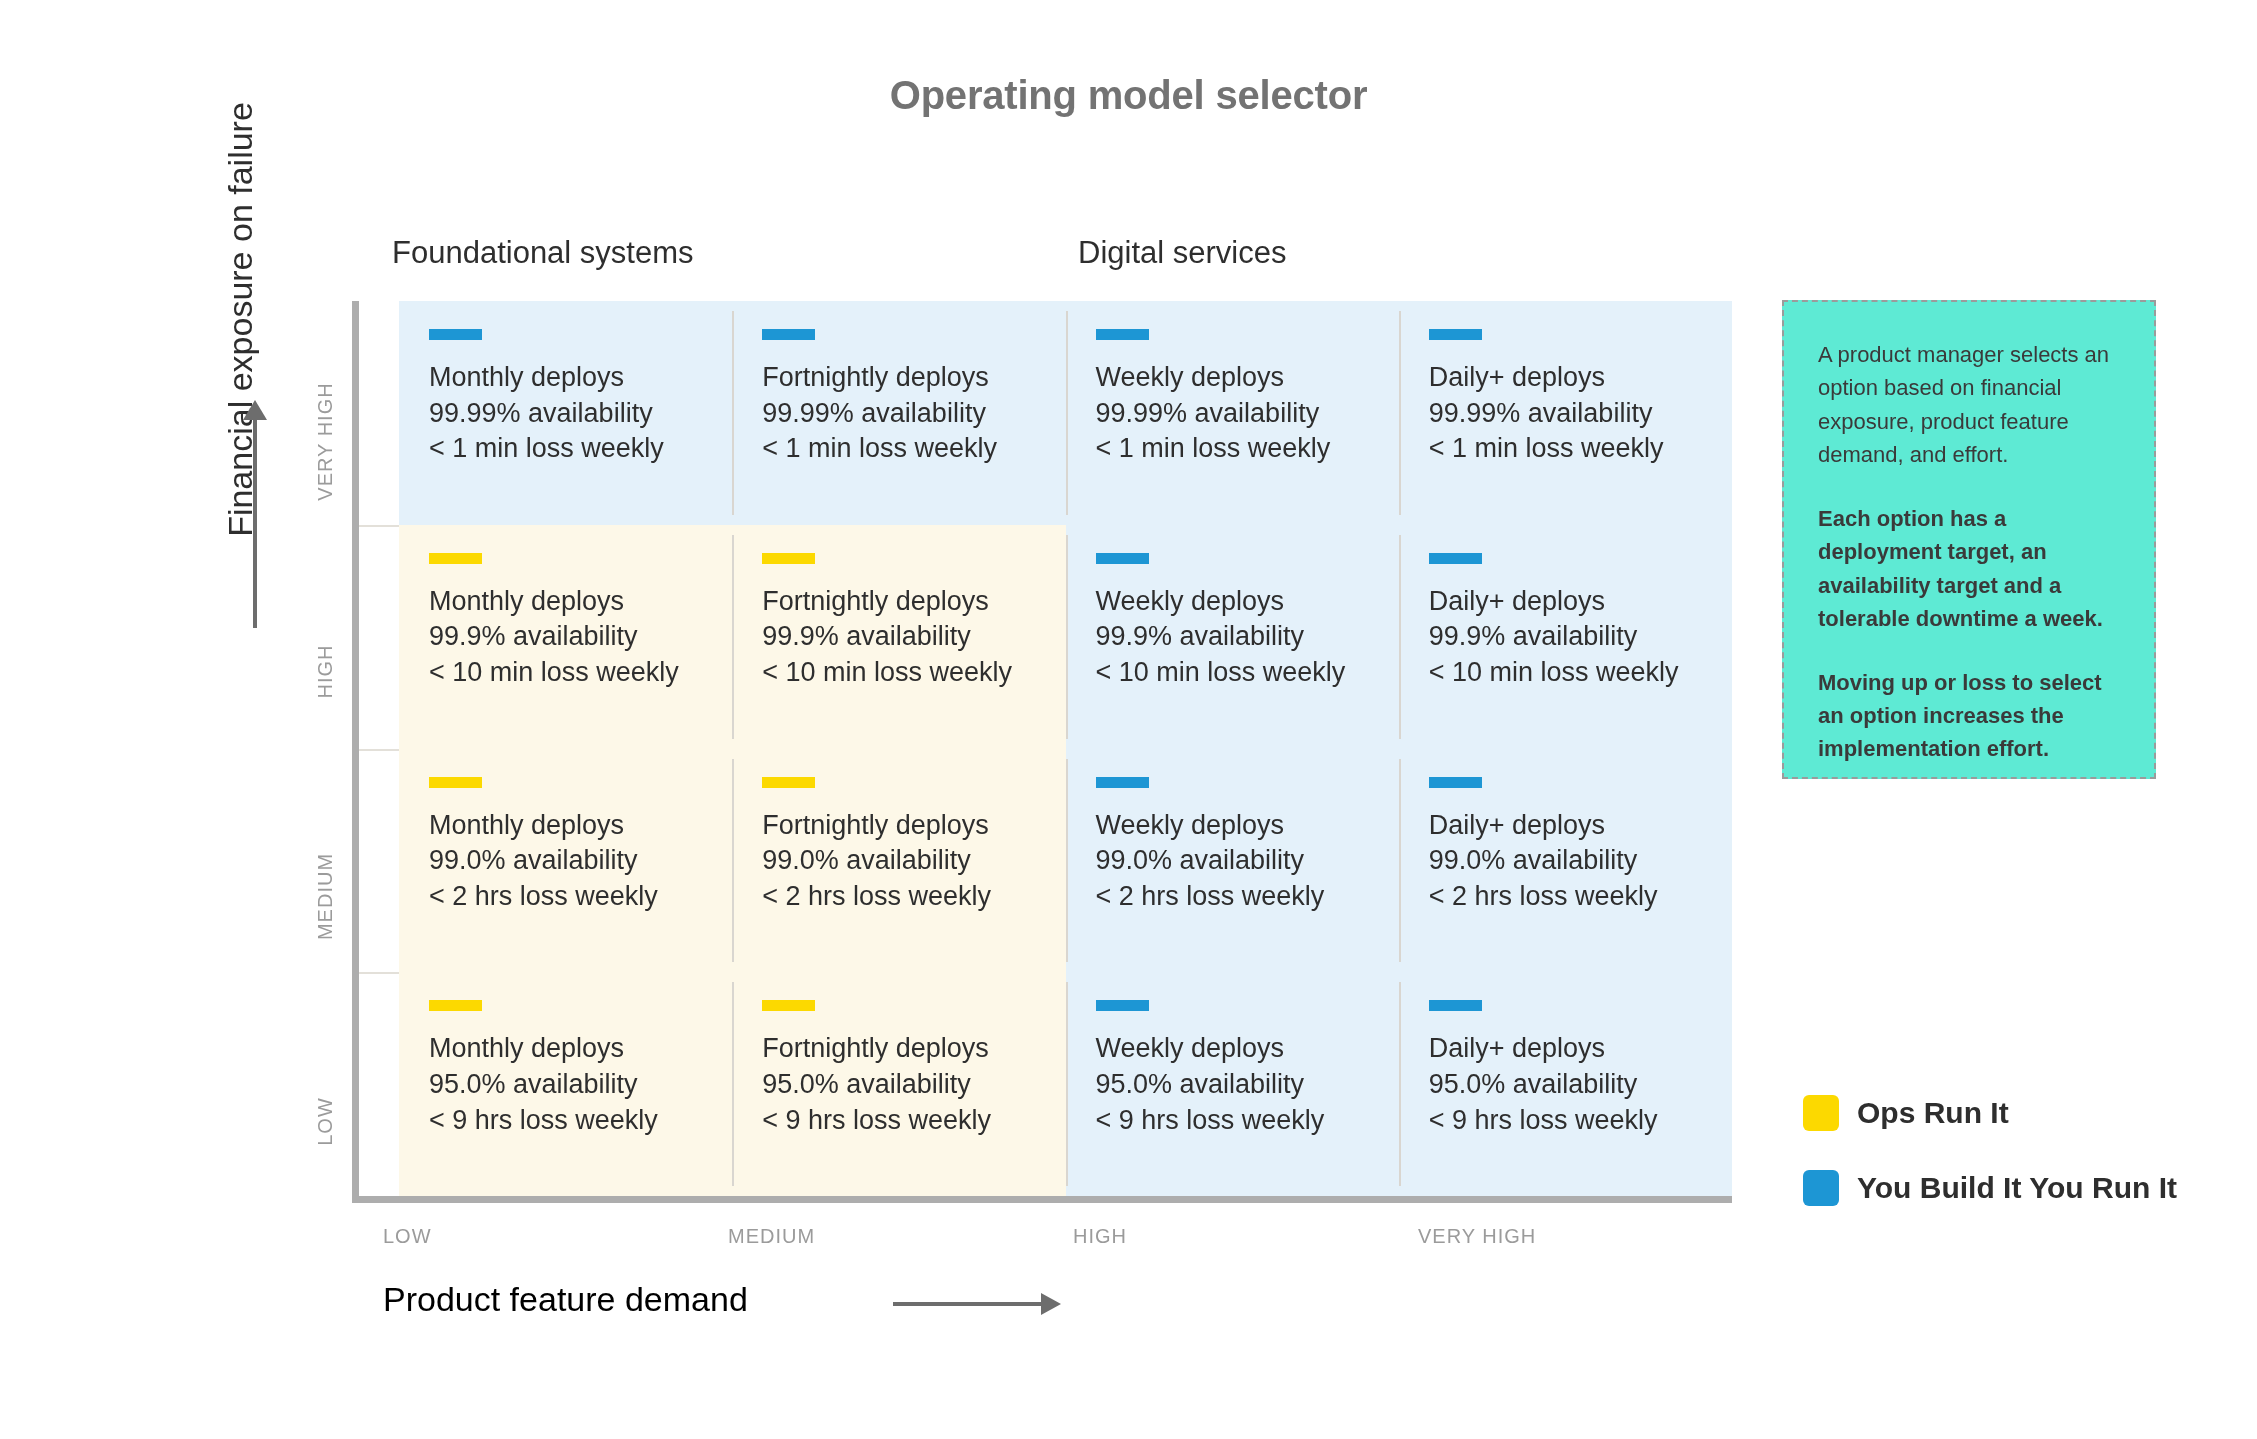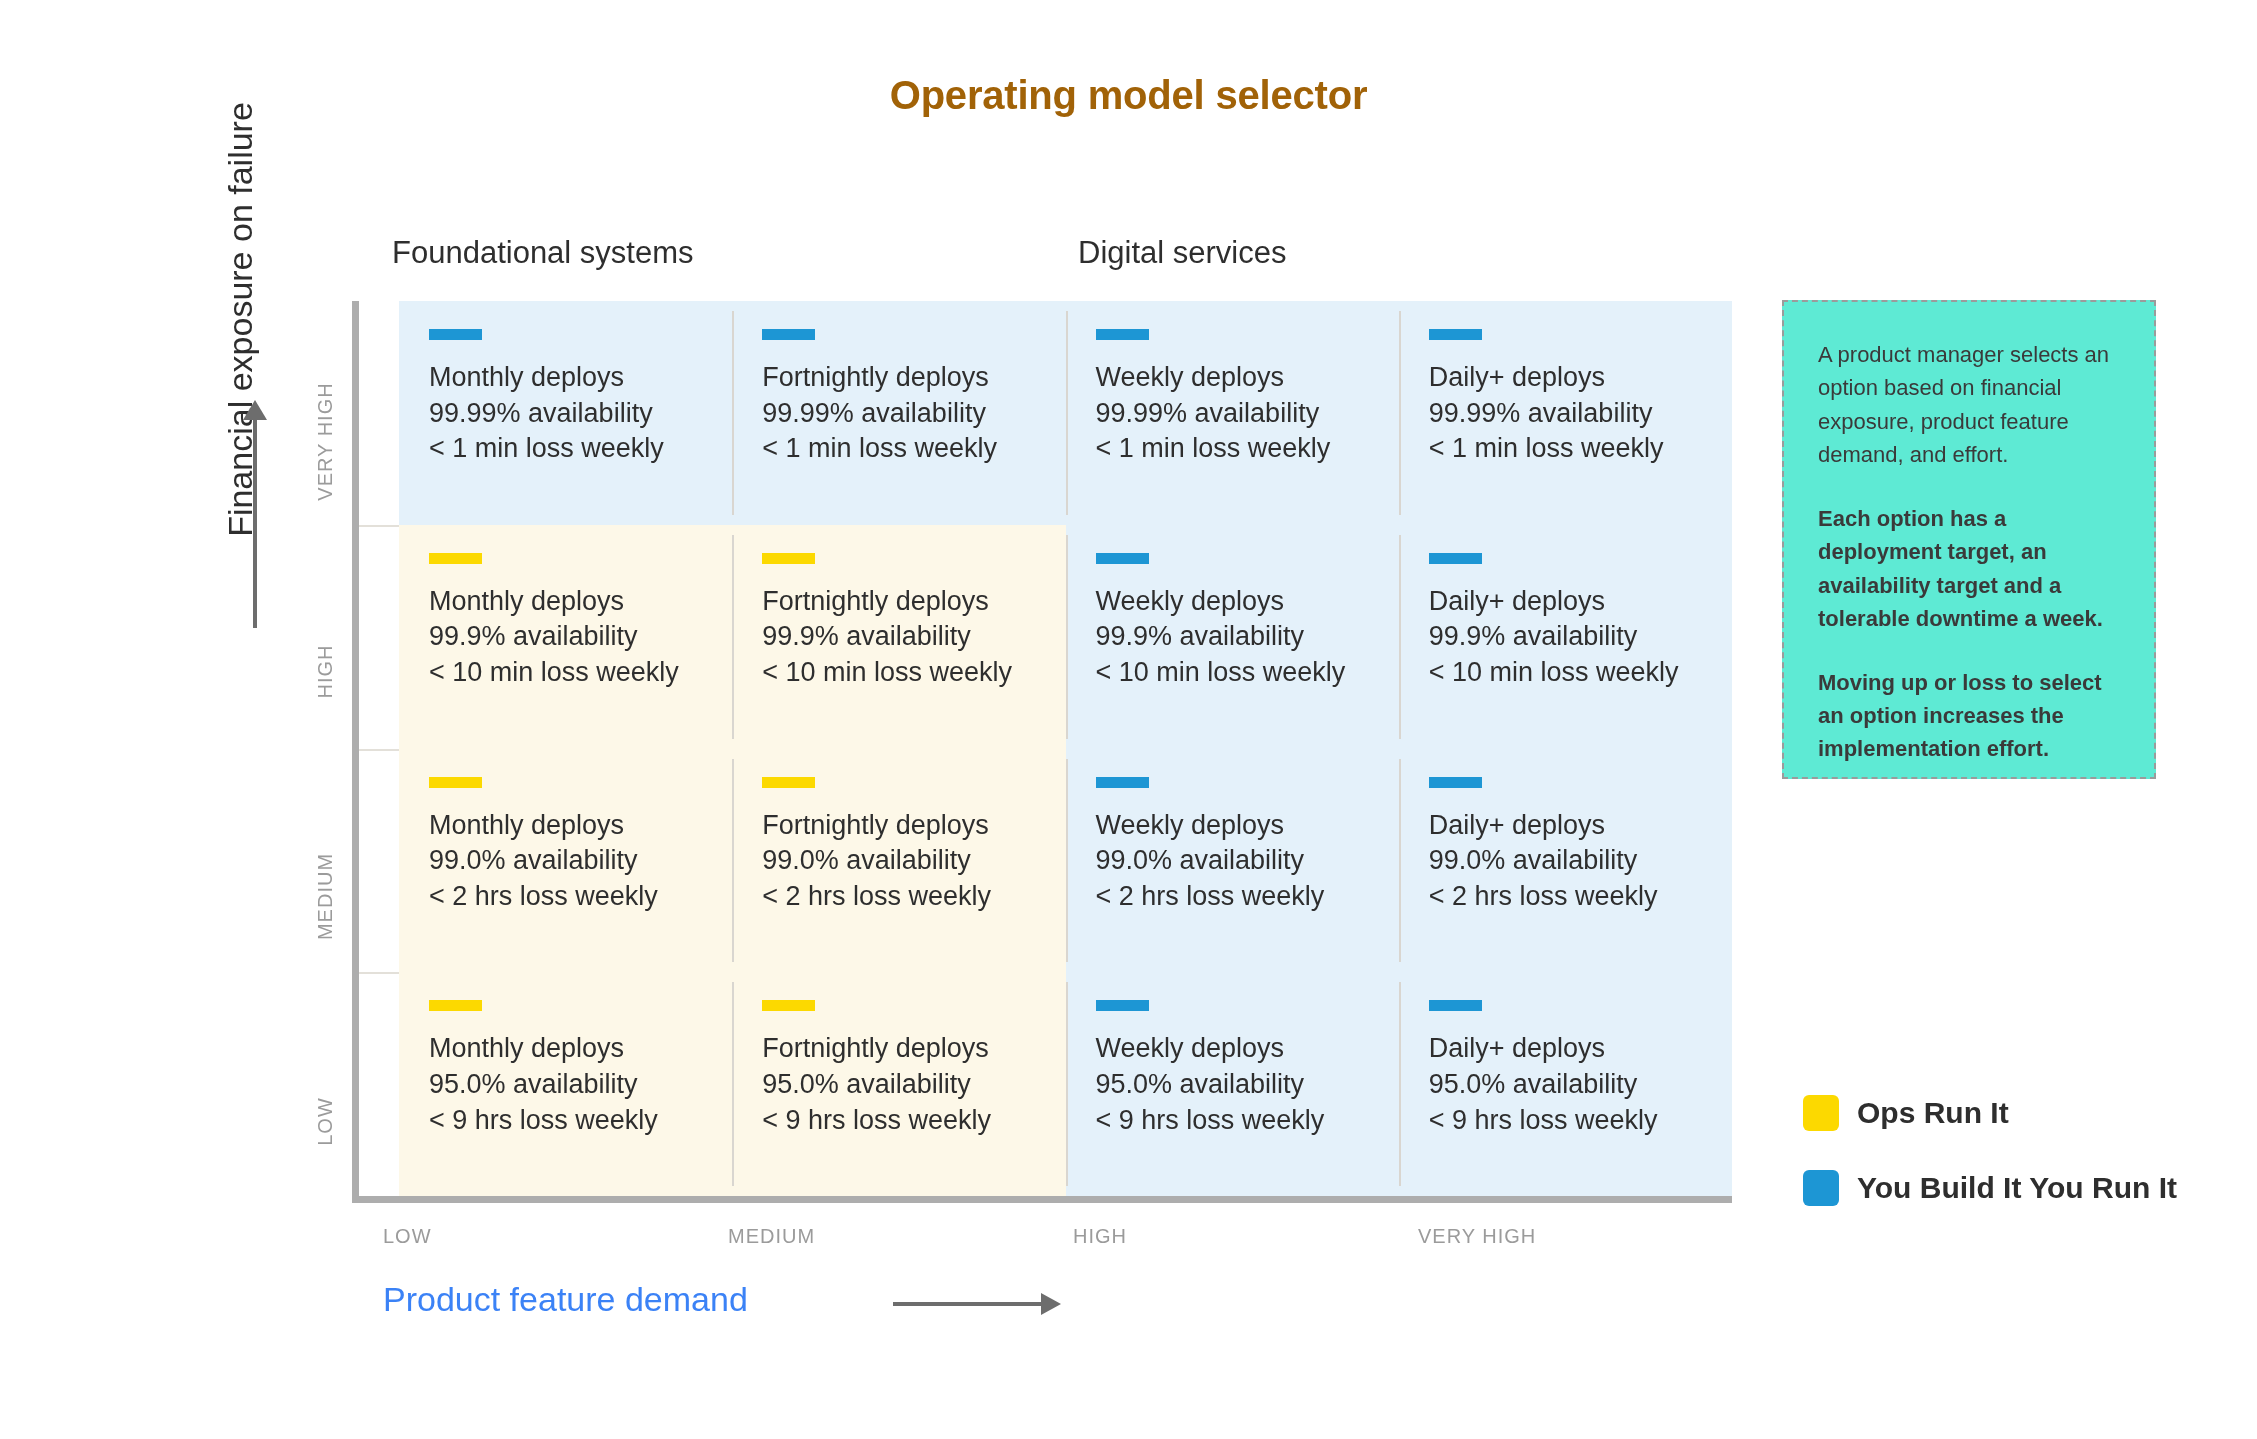--- a/index.html
+++ b/index.html
@@ -21,21 +21,21 @@
 
   
   .page-title {
     position: absolute;
     left: 0;
     top: 73px;
     width: 2257px;
     text-align: center;
     font-size: 40px;
     font-weight: bold;
-    color: #a16207;
+    color: #737373;
     letter-spacing: -0.2px;
   }
 
   
   .col-header {
     position: absolute;
     top: 235px;
     font-size: 31px;
     color: #2e2e2e;
     white-space: nowrap;
@@ -163,21 +163,21 @@
   .x-tick.x0 { left: 383px; }
   .x-tick.x1 { left: 728px; }
   .x-tick.x2 { left: 1073px; }
   .x-tick.x3 { left: 1418px; }
 
   .x-title {
     position: absolute;
     left: 383px;
     top: 1280px;
     font-size: 34px;
-    color: #3b82f6;
+    color: #000000;
     white-space: nowrap;
   }
   .x-arrow {
     position: absolute;
     left: 893px;
     top: 1302px;
     width: 150px;
     height: 4px;
     background: #6d6d6d;
   }

